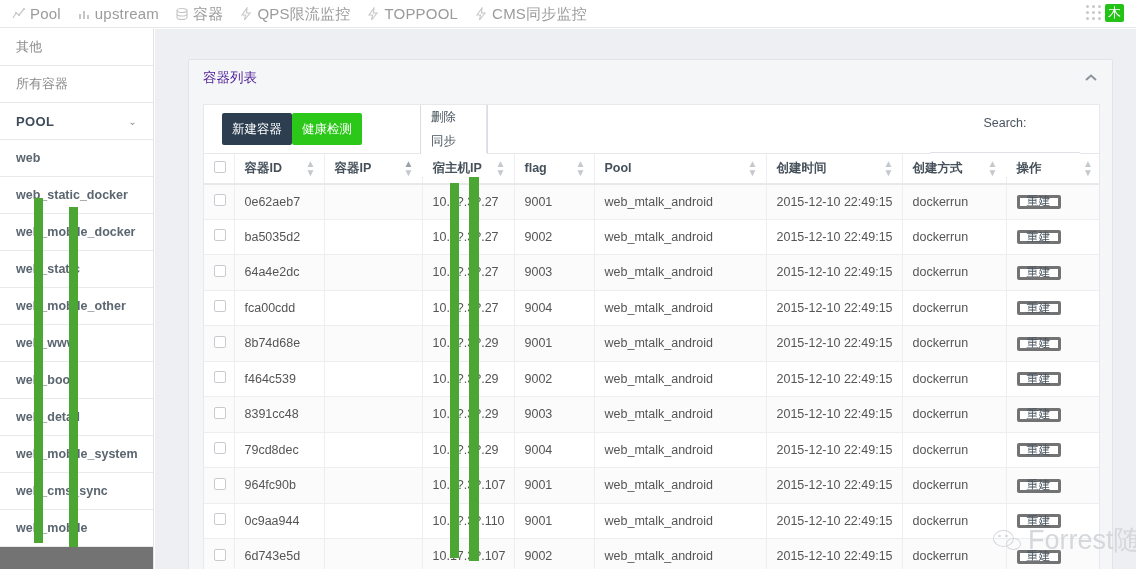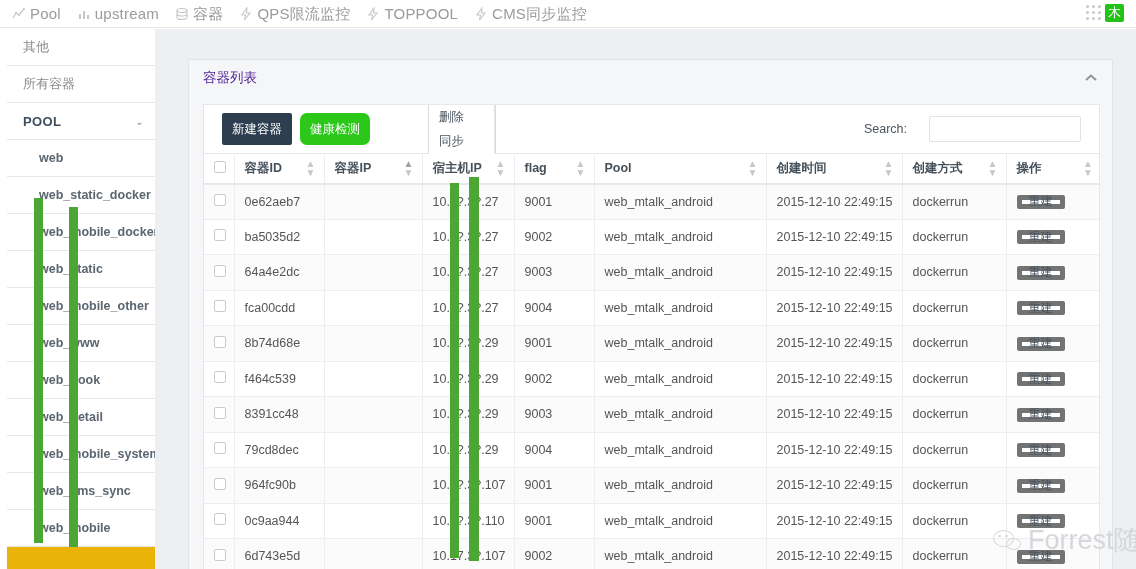--- a/index.html
+++ b/index.html
@@ -56,42 +56,42 @@
   }
   .topbadge .chip {
     background: #22c217; color: #fff;
     font-size: 13px; line-height: 16px;
     padding: 1px 3px; border-radius: 2px;
     white-space: nowrap; overflow: hidden;
   }
 
   
   .sidebar {
-    position: absolute; top: 29px; left: 7px;
+    position: absolute; top: 29px; left: 0;
     width: 154px; height: 540px;
-    background: #eab308;
+    background: #737373;
     border-right: 1px solid #e3e3e3;
   }
   .side-item {
     height: 37px;
     display: flex; align-items: center;
     padding-left: 16px;
     border-bottom: 1px solid #e8e8e8;
     color: #555;
     font-size: 13px;
     cursor: pointer;
     background: #fff;
   }
   .side-item.muted { color: #8a8a8a; }
   .side-item.group {
     font-weight: bold; color: #3f4d5a;
     justify-content: space-between; padding-right: 16px;
     letter-spacing: .4px;
   }
-  .side-item.child { padding-left: 32px; font-weight: bold; color: #5b6670; font-size: 12.5px; }
+  .side-item.child { padding-left: 16px; font-weight: bold; color: #5b6670; font-size: 12.5px; }
   .side-item .chev { color: #9aa3ab; font-size: 10px; }
 
   
   .content {
     position: absolute; top: 29px; left: 155px;
     width: 981px; height: 540px;
     background: #edeff3;
     overflow: hidden;
   }
   .panel {
@@ -141,21 +141,21 @@
     height: 24px; display: inline-flex; align-items: center;
     padding: 0 10px; font-size: 12.5px; color: #4a5560;
     background: #fff; border: none; cursor: pointer;
     border-right: 1px solid #e2e6ea; white-space: nowrap;
   }
   .btn-group .gbtn:last-child { border-right: none; }
   .caret { display: inline-block; margin-left: 4px; font-size: 9px; color: #6b747d; }
 
   .search-wrap {
     position: absolute; right: 18px; top: 11px;
-    display: flex; align-items: center; gap: 22px;
+    display: flex; align-items: center; gap: 22px; flex-direction: column;
   }
   .search-label { font-size: 12.5px; color: #4a5560; }
   .search-input {
     width: 152px; height: 26px;
     border: 1px solid #dfe3e8; border-radius: 2px;
     background: #fff; outline: none;
     padding: 0 6px; font-size: 12.5px;
     font-family: "Liberation Sans", sans-serif;
   }
 
@@ -195,21 +195,21 @@
   .sort-ico.active span:first-child { color: #9aa1a8; }
   .cb {
     width: 12px; height: 12px;
     border: 1px solid #c7ccd1; border-radius: 2px;
     background: #fff; display: inline-block;
     cursor: pointer;
   }
   .rebuild-btn {
     display: inline-flex; align-items: center;
     height: 14px; padding: 0 7px;
-    border: 5px solid #737373; border-radius: 2px;
+    border: 3px solid #737373; border-radius: 2px;
     background: #fff; color: #4a5560; font-size: 12px;
     cursor: pointer;
   }
 
   
   .gbar { position: absolute; background: #4ca634; z-index: 40; pointer-events: none; }
 
   
   .watermark {
     position: absolute; left: 838px; top: 498px;
@@ -362,21 +362,21 @@
           <svg width="14" height="10" viewBox="0 0 14 10">
               <polyline points="2,7 7,2.5 12,7" fill="none" stroke="#8d949c" stroke-width="2"></polyline>
             </svg>
         </span>
       </div>
 
       <div class="panel-body">
 
         <div class="toolbar">
           <button class="btn btn-dark">新建容器</button>
-          <button class="btn btn-green" style="margin-left:8px;border-radius:7px;">健康检测</button>
+          <button class="btn btn-green" style="margin-left:0;">健康检测</button>
 
           <div class="btn-group">
             <button class="gbtn">
               <span>重启</span>
                 <span class="caret">▾</span>
             </button>
             <button class="gbtn">删除</button>
             <button class="gbtn">同步</button>
             <button class="gbtn">
               <span>移动到</span>

